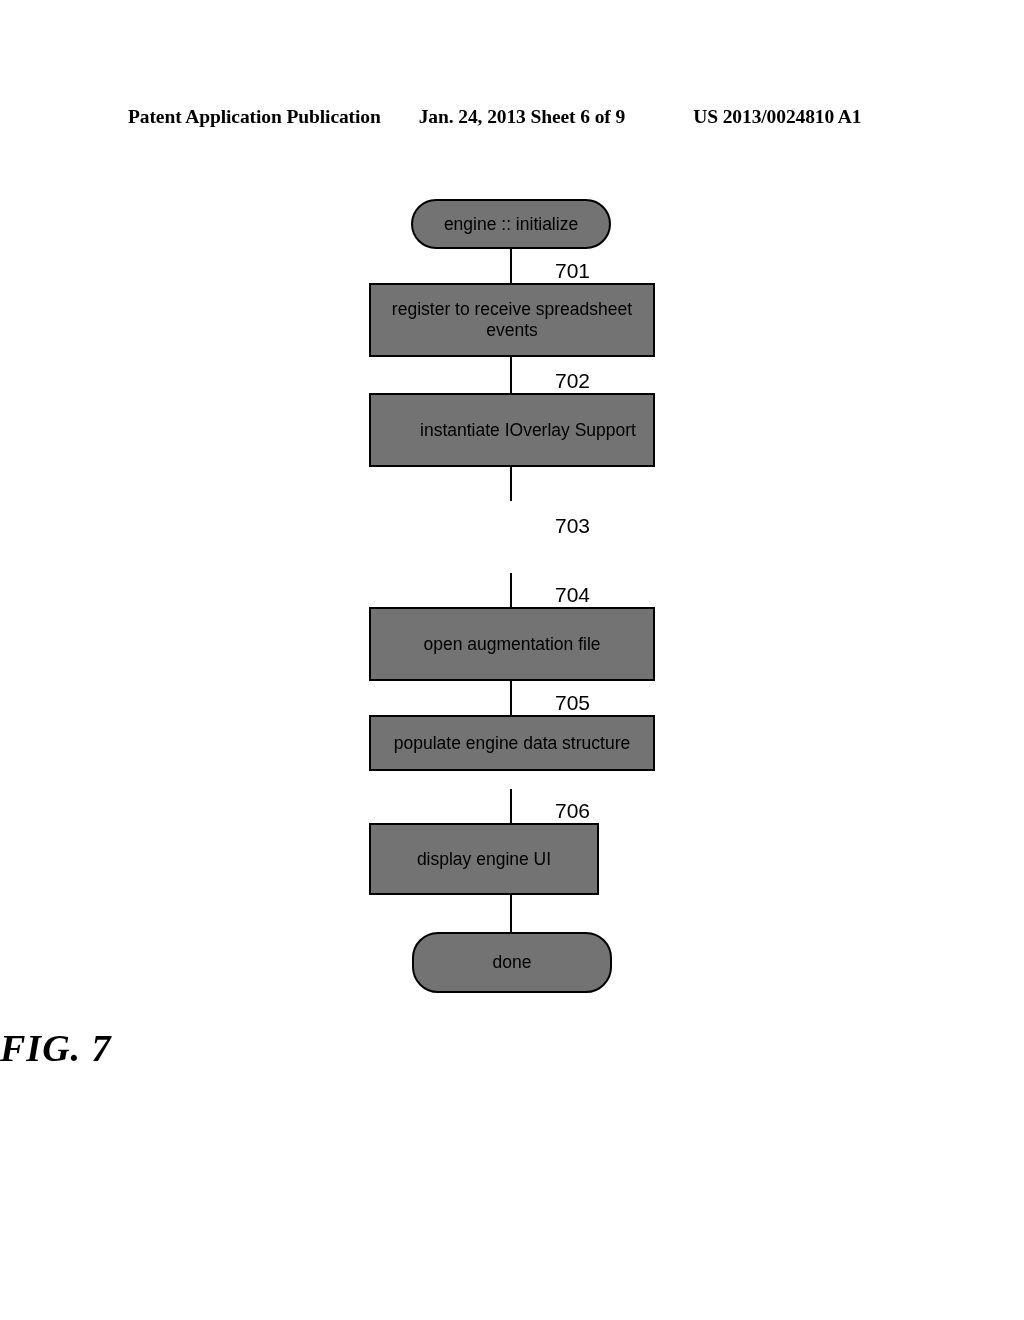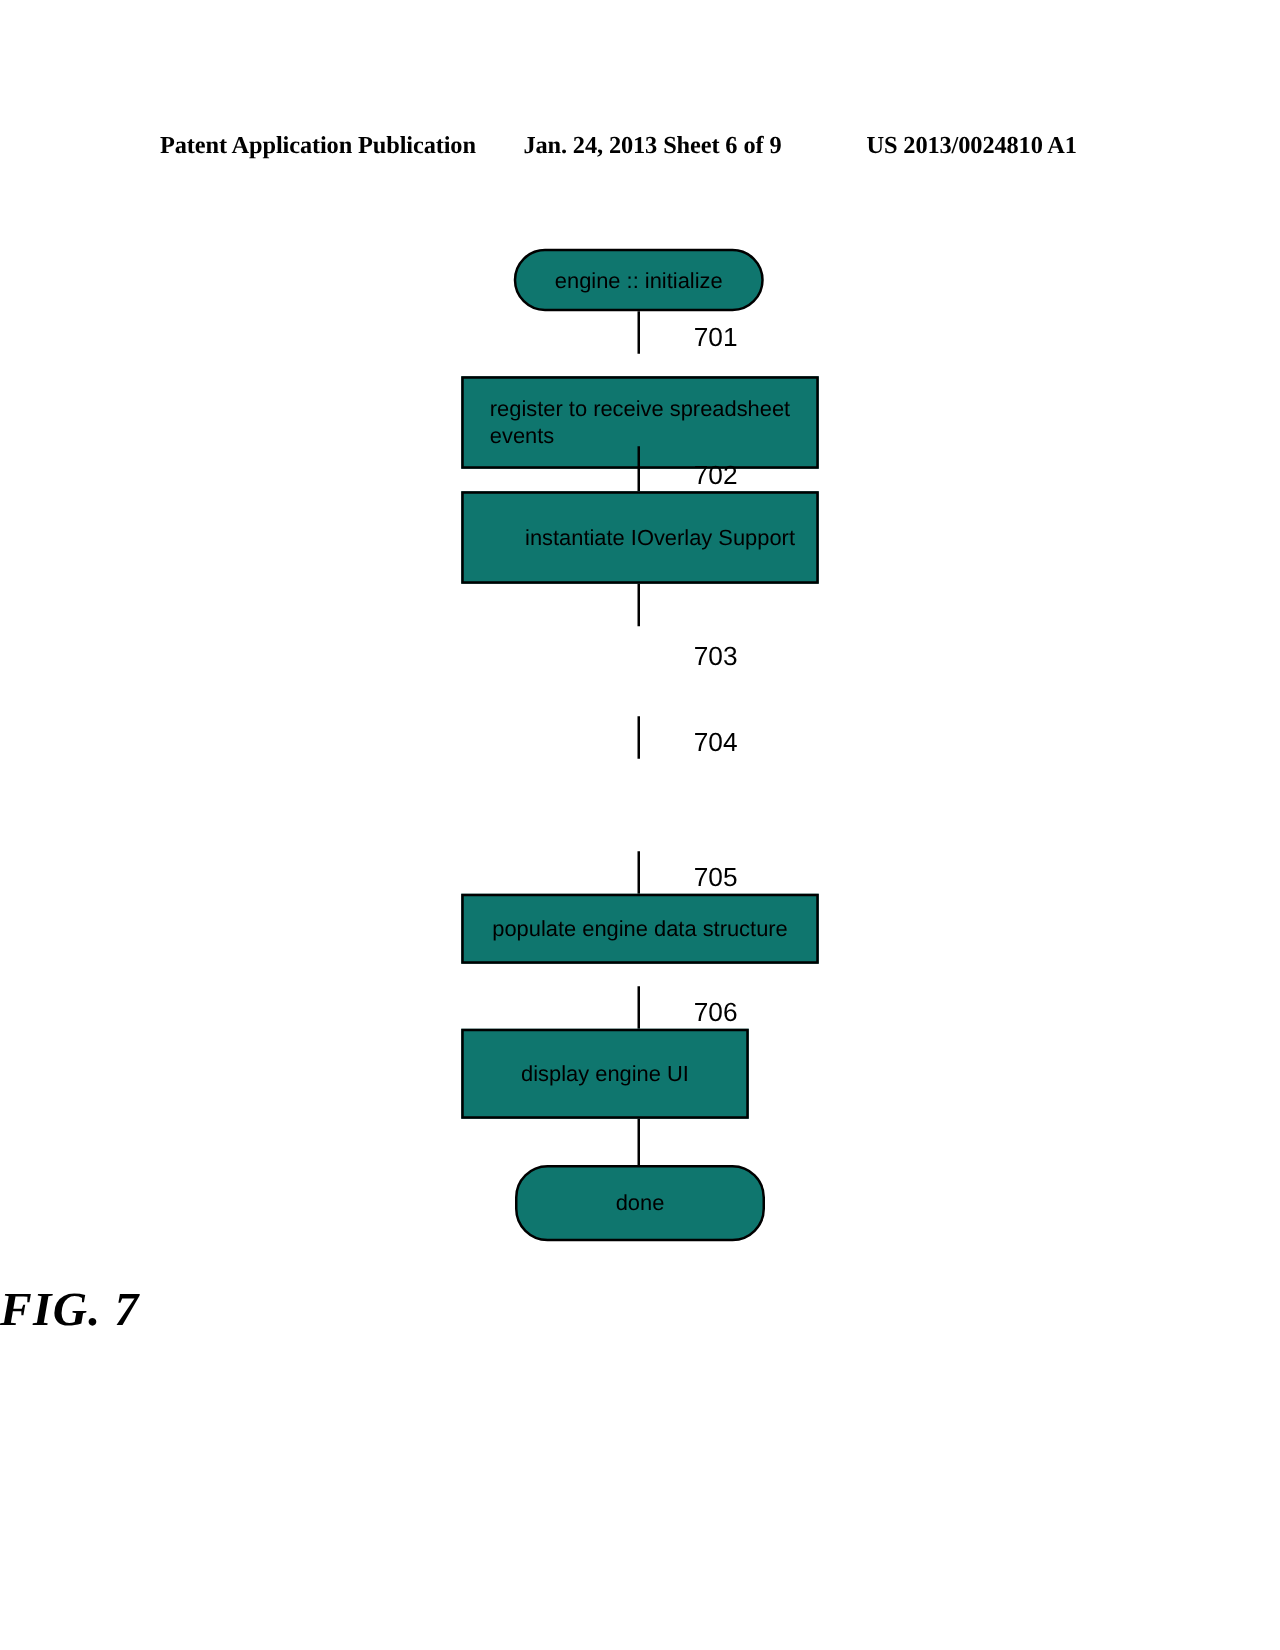--- a/index.html
+++ b/index.html
@@ -41,24 +41,25 @@
     position: absolute;
     top: 0;
     left: 0;
     width: 1024px;
     height: 1320px;
   }
 
   .node {
     position: absolute;
     box-sizing: border-box;
-    background: #0f766e;
+    background: #737373;
     display: flex;
     align-items: center;
     justify-content: center;
+    text-align: center;
   }
 
   .node-text {
     font-family: "Liberation Sans", sans-serif;
     font-size: 17.5px;
     line-height: 21px;
     color: #000000;
     padding: 0 6px;
     white-space: pre-line;
   }
@@ -120,21 +121,21 @@
 <div id="flowchart">
 
   <div class="node terminal" style="left:411px; top:199px; width:200px; height:50px;">
     <span class="node-text">engine :: initialize</span>
   </div>
 
   <div class="connector" style="left:510px; top:249px; height:34px;"></div>
 
   <div class="ref-label" style="left:555px; top:261px; width:100px;">701</div>
 
-  <div class="node process" style="left:369px; top:283px; width:286px; height:74px;margin-top:18px;">
+  <div class="node process" style="left:369px; top:283px; width:286px; height:74px;">
     <span class="node-text">register to receive spreadsheet
 events</span>
   </div>
 
   <div class="connector" style="left:510px; top:357px; height:36px;"></div>
 
   <div class="ref-label" style="left:555px; top:371px; width:100px;">702</div>
 
   <div class="node process" style="left:369px; top:393px; width:286px; height:74px;padding-left:32px;">
     <span class="node-text">instantiate IOverlay Support</span>
@@ -142,20 +143,23 @@
 
   <div class="connector" style="left:510px; top:467px; height:34px;"></div>
 
   <div class="ref-label" style="left:555px; top:479px; width:100px;margin-top:37px;">703</div>
 
 
   <div class="connector" style="left:510px; top:573px; height:34px;"></div>
 
   <div class="ref-label" style="left:555px; top:585px; width:100px;">704</div>
 
+  <div class="node process" style="left:369px; top:607px; width:286px; height:74px;">
+    <span class="node-text">open augmentation file</span>
+  </div>
 
   <div class="connector" style="left:510px; top:681px; height:34px;"></div>
 
   <div class="ref-label" style="left:555px; top:693px; width:100px;">705</div>
 
   <div class="node process" style="left:369px; top:715px; width:286px; height:56px;">
     <span class="node-text">populate engine data structure</span>
   </div>
 
   <div class="connector" style="left:510px; top:789px; height:34px;"></div>

